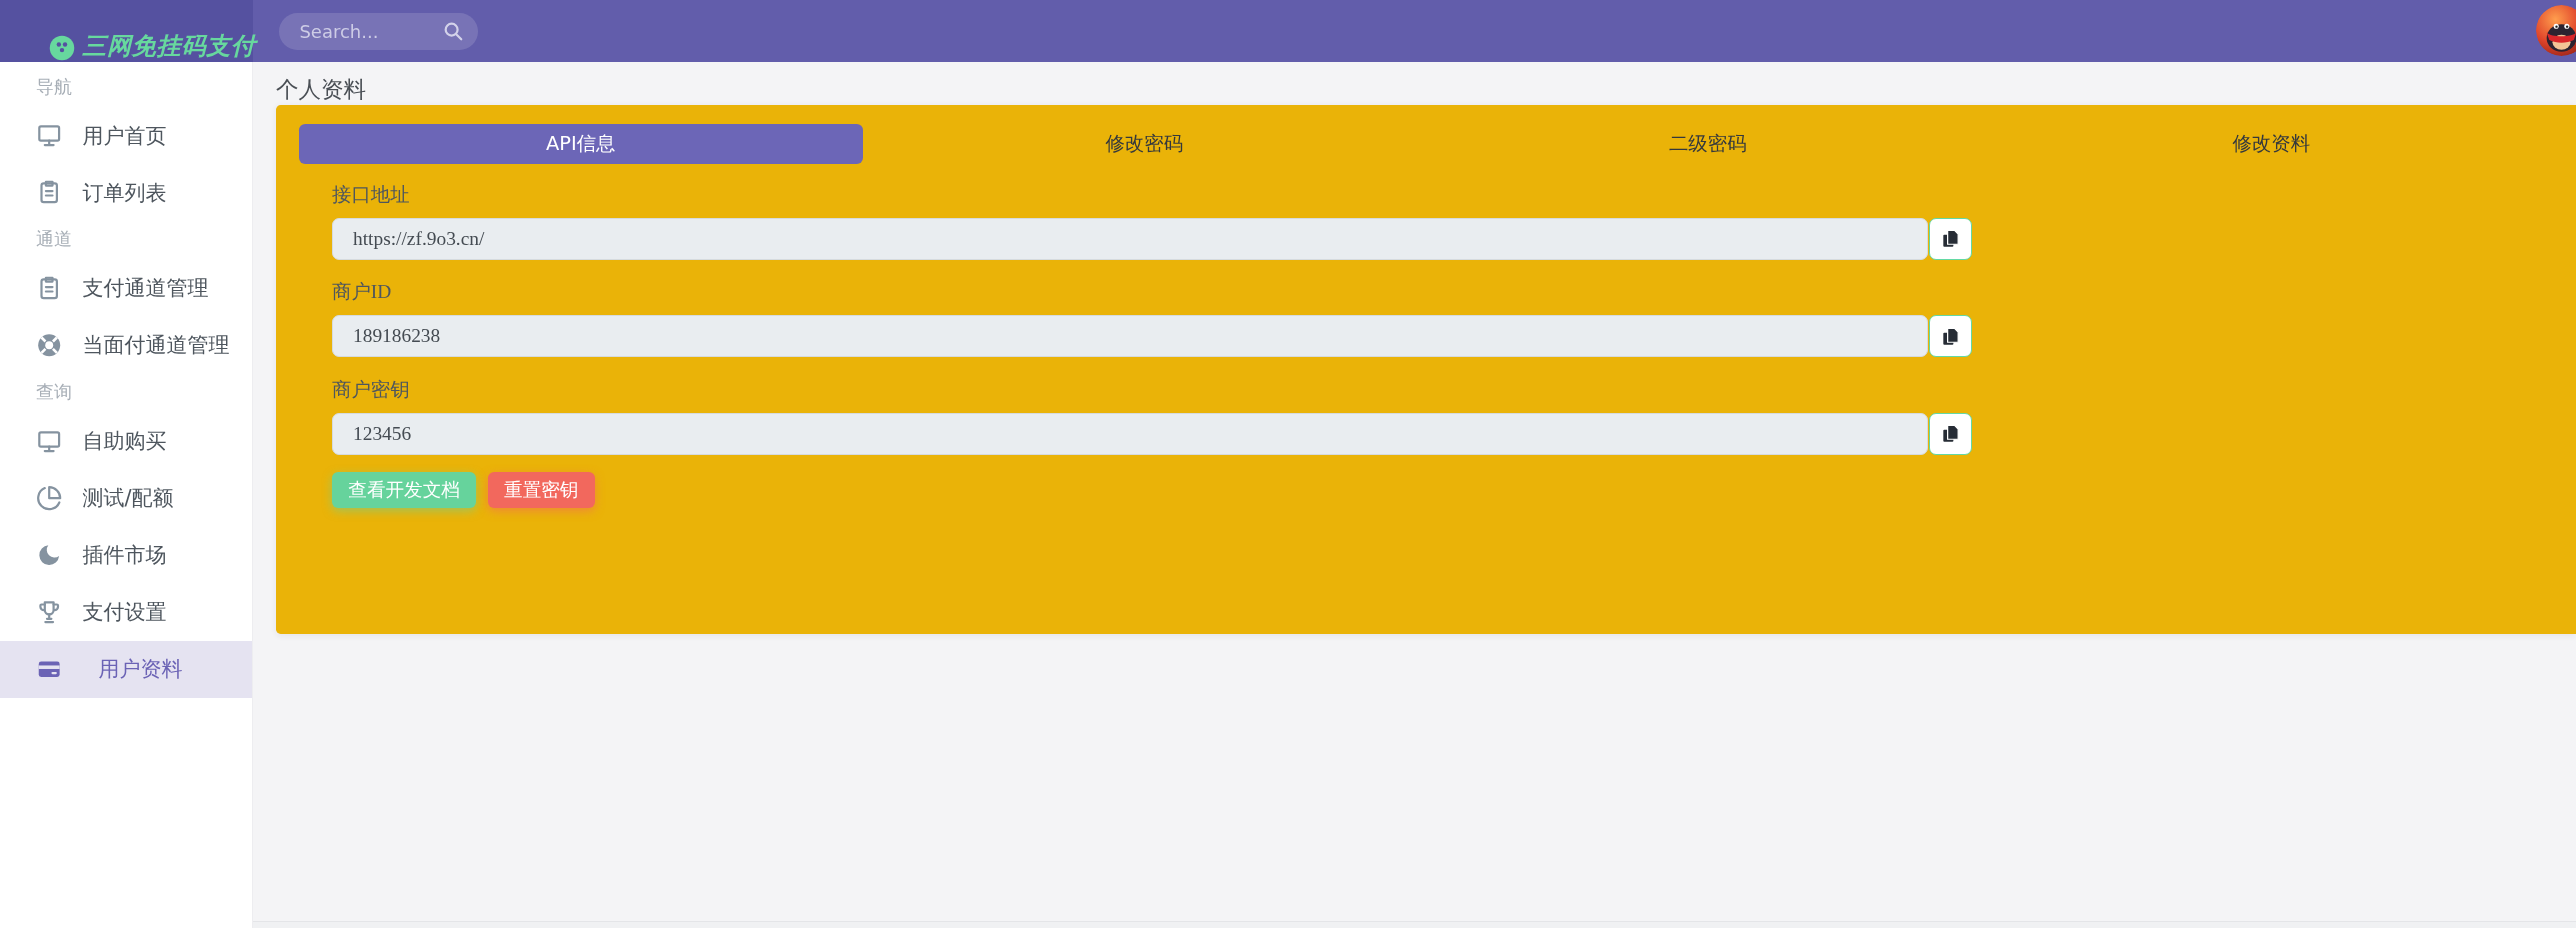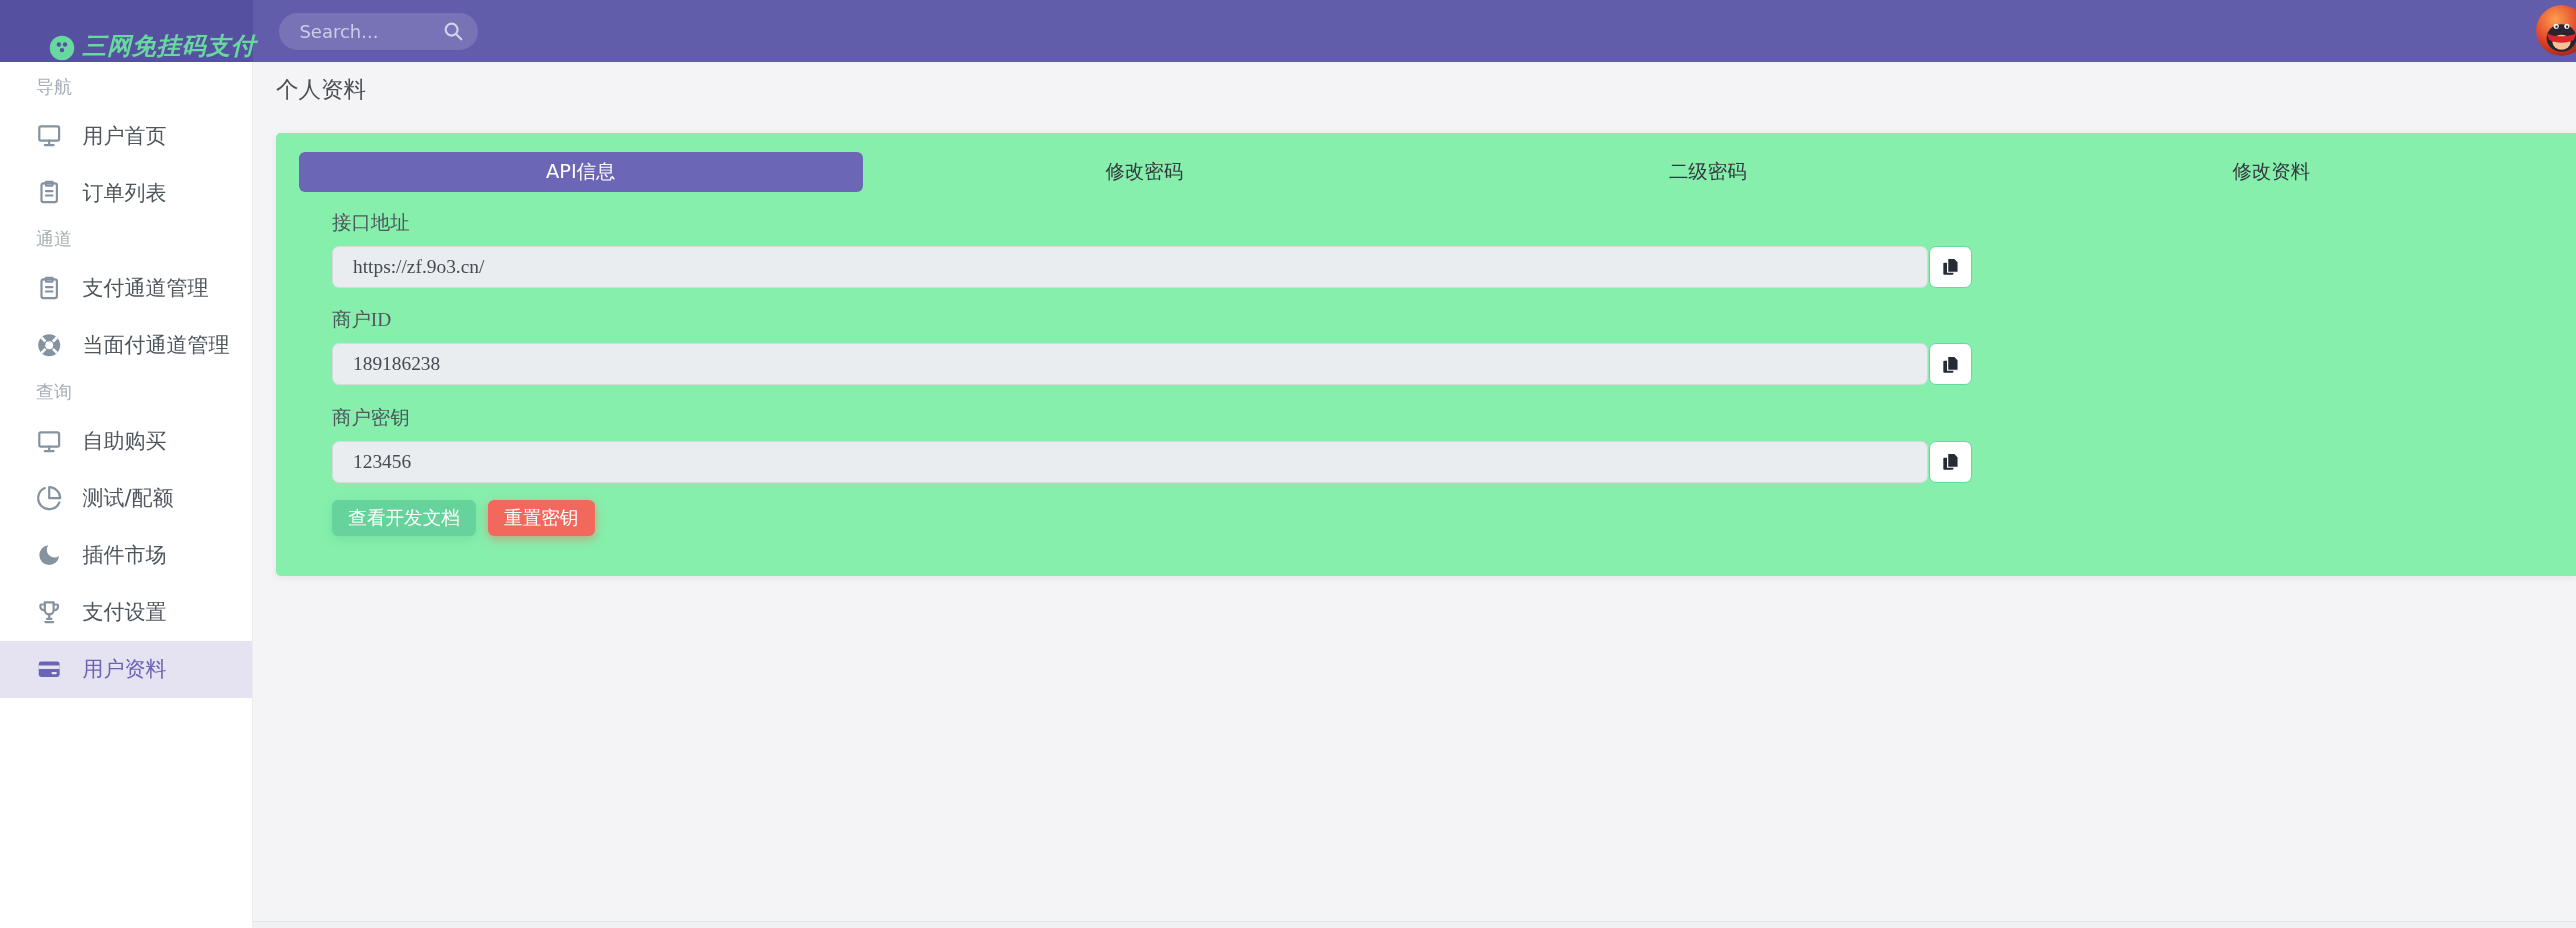--- a/index.html
+++ b/index.html
@@ -20,28 +20,28 @@
 
   
   .app { display:flex; height:867px; width:100%;border-radius:6px; }
 
   
   .sidebar { width:253px; background:#ffffff; border-right:1.6px solid #ededf0; height:100%; flex-shrink:0; padding-top:15.5px; }
   .section-label { font-size:18px; line-height:18.6px; color:#a7aeb6; margin:9.3px 0 11px 36px; }
   .sidebar .section-label:first-child { margin-top:0; }
   .side-item { height:57px; display:flex; align-items:center; padding-left:36px; color:#4e565e; font-size:21px; cursor:pointer; }
   .side-item .s-icon { width:26.4px; height:26.4px; margin-right:20px; color:#8593a0; flex-shrink:0; }
-  .side-item.active { background:#e5e3f1; color:#6b63b5; }
+  .side-item.active { background:#e5e3f1; color:#6b63b5;gap:16px; }
   .side-item.active .s-icon { color:#6b63b5; }
 
   
   .main { flex:1; display:flex; flex-direction:column; min-width:0; }
   .content { flex:1; padding:12px 0 0 23px; }
   .page-title { font-size:22.5px; color:#4a4f55; }
-  .card { margin-top:28px; background:#86efac; border-radius:4.7px 0 0 4.7px; box-shadow:0 1.6px 6.2px rgba(40,40,70,0.07); padding:18.6px 23px 64px 23px; height:443px; }
+  .card { background:#eab308; border-radius:4.7px 0 0 4.7px; box-shadow:0 1.6px 6.2px rgba(40,40,70,0.07); padding:18.6px 23px 64px 23px; height:529px; }
 
   .tabs { display:flex; width:100%; }
   .tab { flex:1; height:40px; display:flex; align-items:center; justify-content:center; font-size:19.4px; color:#34383d; cursor:pointer; }
   .tab.active { background:#6c66b7; color:#ffffff; border-radius:6.2px; }
 
   .tab-content { padding-left:33px;font-family:Liberation Serif, serif; }
   .form-label { font-size:19.4px; color:#4e565e; margin:18.6px 0 10px; }
   .form-label.first { margin-top:17px; }
   .input-row { display:flex; align-items:stretch; width:1640px; gap:1px; }
   .text-input { flex:1; height:42px; background:#e9edf0; border:1.6px solid #d6dbde; border-radius:7px; padding:0 20px; font-size:19.4px; color:#444b52; font-family:inherit; outline:none; min-width:0; }

